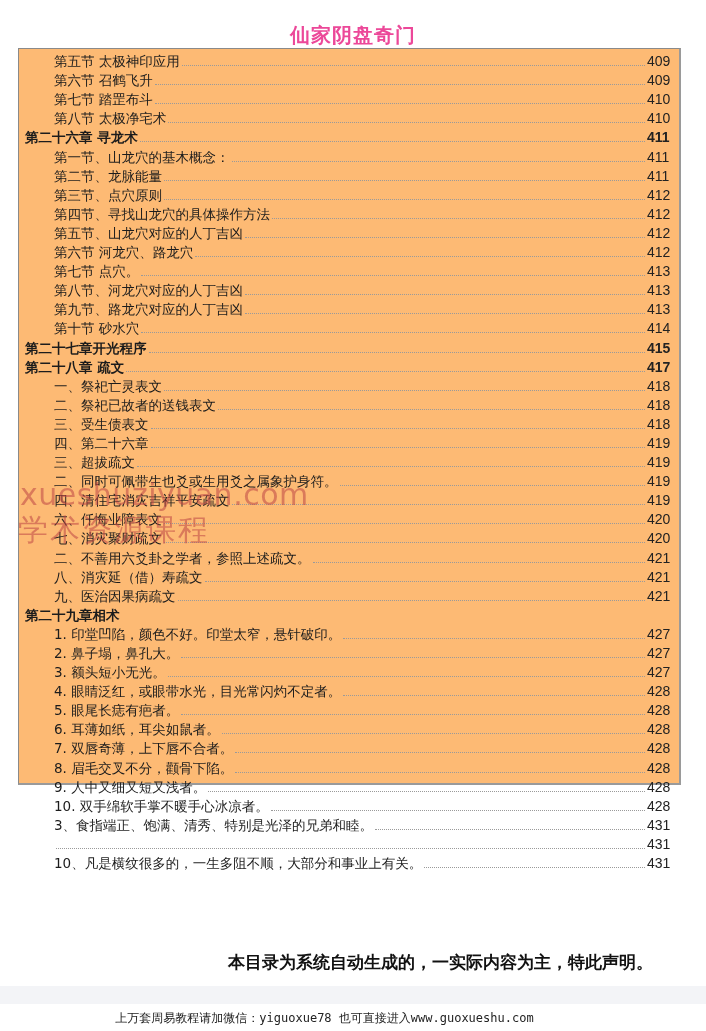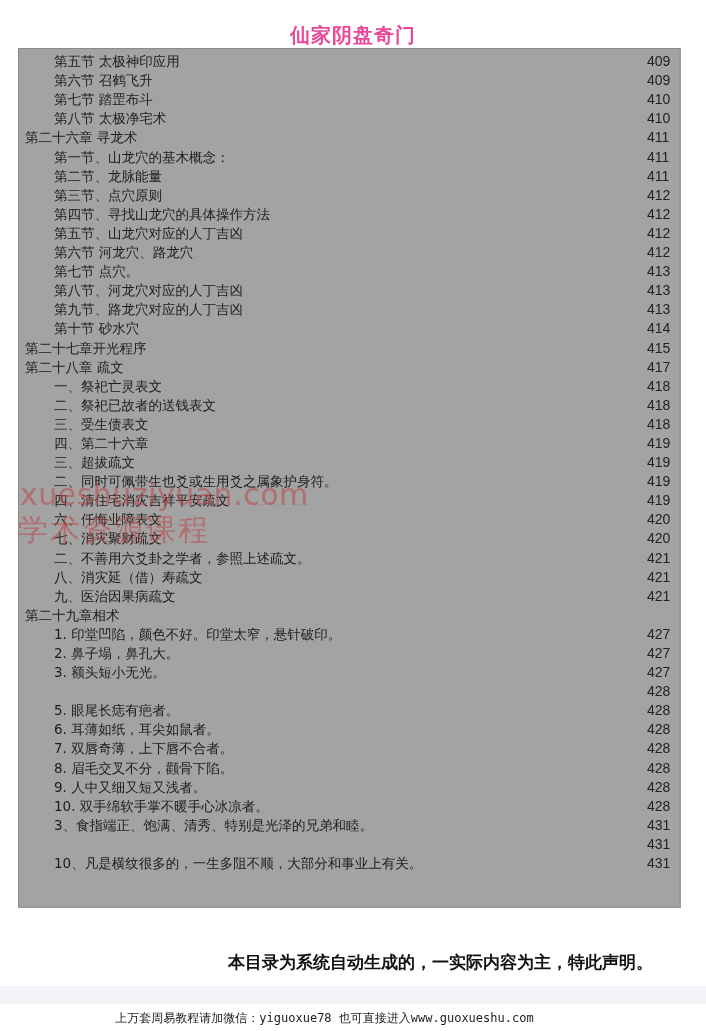--- a/index.html
+++ b/index.html
@@ -5,30 +5,30 @@
   html, body { margin: 0; padding: 0; }
   body {
     width: 706px; height: 1031px; background: #ffffff; position: relative; overflow: hidden;
     font-family: "DejaVu Sans", "Liberation Sans", sans-serif; color: #1a1a1a;
   }
   .title {
     position: absolute; left: 0; width: 706px; top: 22px; text-align: center;
     font-size: 20px; font-weight: bold; color: #ec4899; letter-spacing: 1px;
   }
   .toc-box {
-    position: absolute; left: 18px; top: 48px; width: 663px; height: 860px;
+    position: absolute; left: 18px; top: 48px; width: 663px; height: 737px;
     border: 1px solid #8a8a8a; border-right: 2px solid #9a9a9a; border-bottom: 2px solid #9a9a9a;
-    box-sizing: border-box; background: #a3a3a3;
+    box-sizing: border-box; background: #fdba74;
   }
   .toc-list { position: absolute; left: 0; top: 2px; width: 660px; }
   .row {
     position: relative; height: 19.1px; display: flex; align-items: flex-end;
     font-size: 13.5px; line-height: 17px; white-space: nowrap;
   }
-  .row.level-1 { padding-left: 6px; }
+  .row.level-1 { padding-left: 6px; font-weight: bold; }
   .row.level-2 { padding-left: 35px; }
   .row .label { flex: 0 0 auto; color: #1c1c1c; }
   .row .leader {
     flex: 1 1 auto; border-bottom: 1px dotted #9a9a9a; margin: 0 2px 4px 2px; height: 1px;
   }
   .row .page { flex: 0 0 auto; width: 28px; text-align: left; color: #222; padding-right: 4px; font-family: "Liberation Sans", sans-serif; font-size: 14px; }
   .notice {
     position: absolute; left: 0; width: 652px; top: 950px; text-align: right;
     font-size: 17px; font-weight: bold; color: #111;
   }
@@ -209,20 +209,21 @@
         <span class="label">2. 鼻子塌，鼻孔大。</span>
         <span class="leader"></span>
         <span class="page">427</span>
       </div>
       <div class="row level-2">
         <span class="label">3. 额头短小无光。</span>
         <span class="leader"></span>
         <span class="page">427</span>
       </div>
       <div class="row level-2">
+        <span class="label">4. 眼睛泛红，或眼带水光，目光常闪灼不定者。</span>
         <span class="leader"></span>
         <span class="page">428</span>
       </div>
       <div class="row level-2">
         <span class="label">5. 眼尾长痣有疤者。</span>
         <span class="leader"></span>
         <span class="page">428</span>
       </div>
       <div class="row level-2">
         <span class="label">6. 耳薄如纸，耳尖如鼠者。</span>

